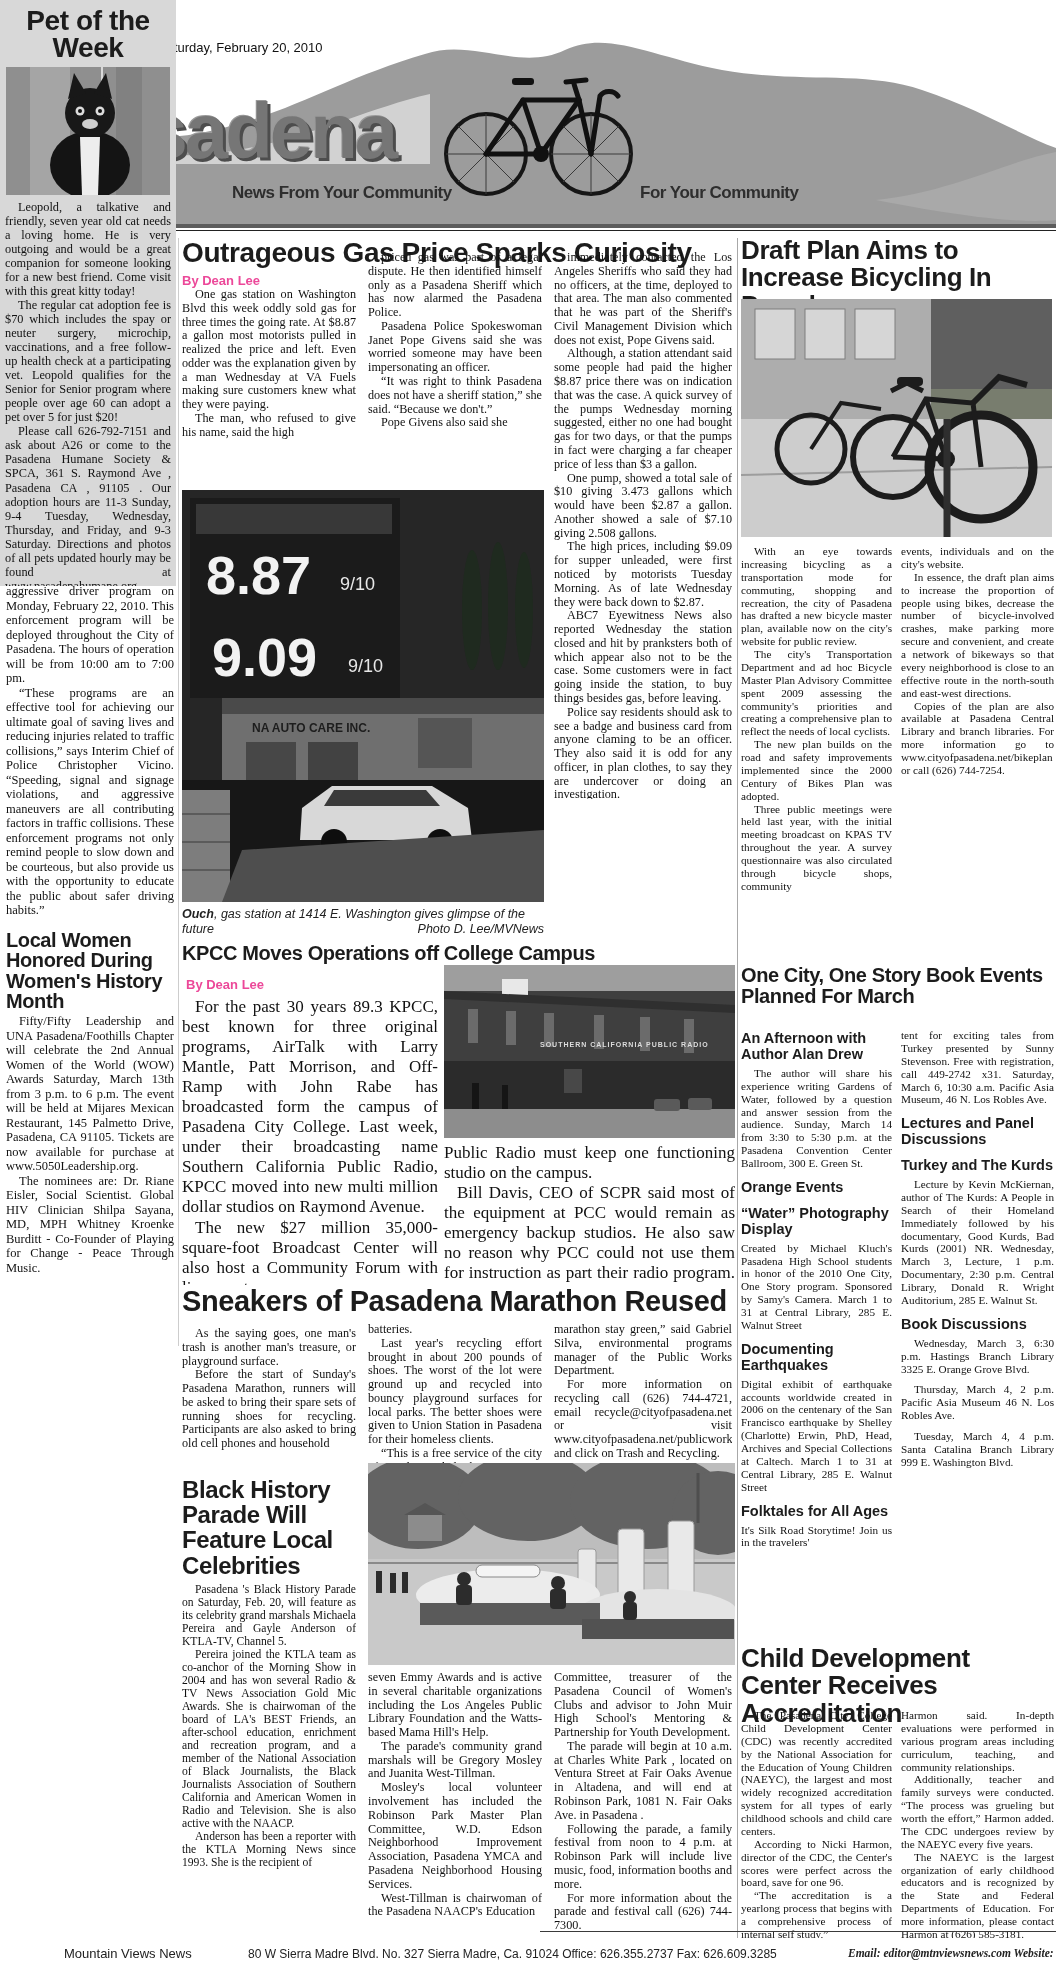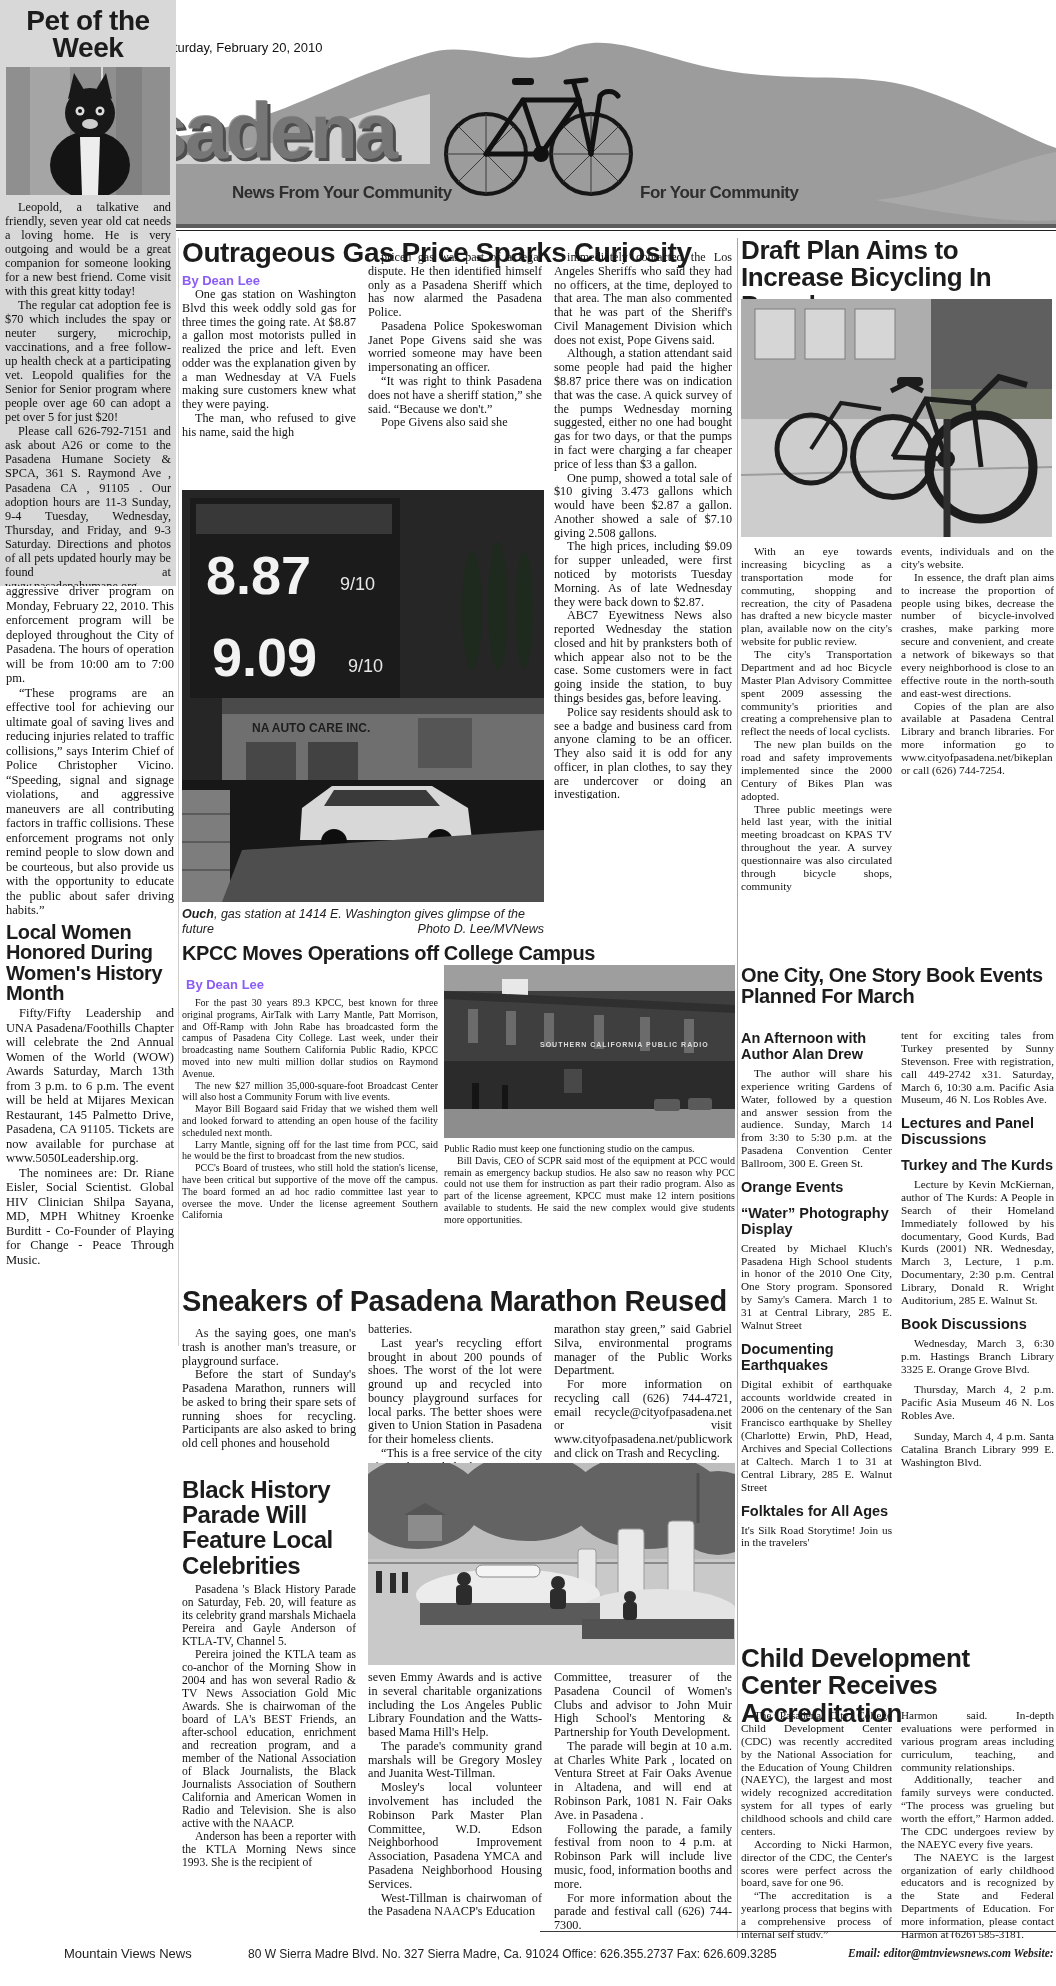--- a/index.html
+++ b/index.html
@@ -1,24 +1,24 @@
 <!DOCTYPE html>
 <html><head>
 <meta charset="utf-8">
 <style>
   html,body{margin:0;padding:0}
   body{width:1056px;height:1986px;position:relative;background:#fff;color:#111;
        font-family:"Liberation Serif",serif;overflow:hidden}
   .abs{position:absolute}
   .hl{font-family:"Liberation Sans",sans-serif;font-weight:bold;color:#1c1c1c;letter-spacing:-0.4px}
-  .byline{font-family:"Liberation Sans",sans-serif;font-weight:bold;font-size:13px;color:#8b5cf6}
+  .byline{font-family:"Liberation Sans",sans-serif;font-weight:bold;font-size:13px;color:#ec4899}
   .body-text p{margin:0;text-indent:13px;text-align:justify}
   .fs-left{font-size:12.5px;line-height:1.16}
   .fs-mid{font-size:12.2px;line-height:1.13}
-  .fs-kpcc{font-size:10px;line-height:1.18}
+  .fs-kpcc{font-size:17px;line-height:1.18}
   .fs-right{font-size:11.2px;line-height:1.15}
   .subhead{font-family:Liberation Sans, sans-serif;font-weight:bold;font-size:14.5px;line-height:1.1;
            color:#1c1c1c;margin:10px 0 4px 0}
   .caption{font-family:"Liberation Sans",sans-serif;font-style:italic;font-size:12.5px;line-height:1.22;color:#222}
   .clip{overflow:hidden}
   .vrule{position:absolute;width:1px;background:#bdbdbd}
   .mast-title{position:absolute;font-family:"Liberation Sans",sans-serif;font-weight:bold;
               font-size:78px;color:#767676;letter-spacing:-3px;
               text-shadow:3px 3px 0 #4d4d4d,-1px -1px 0 #9a9a9a;line-height:1}
   .tagline{position:absolute;font-family:"Liberation Sans",sans-serif;font-weight:bold;
@@ -98,21 +98,21 @@
     <circle cx="120" cy="158" r="17" fill="#141414"></circle>
     <text x="26" y="122" font-size="6" letter-spacing="2" fill="#444">P A S A D E N A</text>
     <text x="18" y="146" font-size="22" font-weight="bold" font-style="italic" fill="#2b2b2b">POLICE</text>
   </svg>
 
   <div class="body-text fs-left" style="margin-top:4px">
     <p>The Pasadena Police Department will conduct an aggressive driver program on Monday, February 22, 2010.  This enforcement program will be deployed throughout the City of Pasadena.  The hours of operation will be from 10:00 am to 7:00 pm.</p>
     <p>“These programs are an effective tool for achieving our ultimate goal of saving lives and reducing injuries related to traffic collisions,” says Interim Chief of Police Christopher Vicino. “Speeding, signal and signage violations, and aggressive maneuvers are all contributing factors in traffic collisions. These enforcement programs not only remind people to slow down and be courteous, but also provide us with the opportunity to educate the public about safer driving habits.”</p>
   </div>
 
-  <div class="hl" style="font-size:20px;line-height:1.02;margin-top:4px">Local Women Honored During Women's History Month</div>
+  <div class="hl" style="font-size:20px;line-height:1.02;margin-top:12px">Local Women Honored During Women's History Month</div>
   <div class="body-text fs-left" style="margin-top:3px">
     <p>Fifty/Fifty Leadership and UNA Pasadena/Foothills Chapter will celebrate the 2nd Annual Women of the World (WOW) Awards Saturday, March 13th from 3 p.m. to 6 p.m. The event will be held at Mijares Mexican Restaurant, 145 Palmetto Drive, Pasadena, CA 91105. Tickets are now available for purchase at www.5050Leadership.org.</p>
     <p>The nominees are: Dr. Riane Eisler, Social Scientist. Global HIV Clinician Shilpa Sayana, MD, MPH Whitney Kroenke Burditt - Co-Founder of Playing for Change - Peace Through Music.</p>
   </div>
 </div>
 
 <div class="pet-box clip">
   <div class="hl" style="font-size:28px;line-height:0.95;text-align:center;padding-top:8px">Pet of the Week</div>
   <svg style="display:block;margin:6px auto 0" width="164" height="128" viewBox="0 0 164 128">
     <rect width="164" height="128" fill="#8f8f8f"></rect>
@@ -384,21 +384,21 @@
         </div>
       <div class="subhead">Lectures and Panel Discussions</div>
       <div class="subhead">Turkey and The Kurds</div>
       <div class="body-text fs-right">
           <p>Lecture by Kevin McKiernan, author of The Kurds: A People in Search of their Homeland Immediately followed by his documentary, Good Kurds, Bad Kurds (2001) NR. Wednesday, March 3, Lecture, 1 p.m. Documentary, 2:30 p.m. Central Library, Donald R. Wright Auditorium, 285 E. Walnut St.</p>
         </div>
       <div class="subhead">Book Discussions</div>
       <div class="body-text fs-right">
         <p>Wednesday, March 3, 6:30 p.m. Hastings Branch Library 3325 E. Orange Grove Blvd.</p>
         <p style="margin-top:8px">Thursday, March 4, 2 p.m. Pacific Asia Museum 46 N. Los Robles Ave.</p>
-        <p style="margin-top:8px">Sunday, March 4, 4 p.m. Santa Catalina Branch Library 999 E. Washington Blvd.</p>
+        <p style="margin-top:8px">Tuesday, March 4, 4 p.m. Santa Catalina Branch Library 999 E. Washington Blvd.</p>
       </div>
     </div>
   </div>
 
   <div class="hl abs" style="left:0;top:1408px;width:313px;font-size:26px;line-height:1.05">Child Development Center Receives Accreditation</div>
 
   <div class="abs clip" style="left:0;top:1472px;width:313px;height:229px">
     <div class="body-text fs-right" style="position:absolute;left:0;top:0;width:151px">
       <p>The Pasadena City College Child Development Center (CDC) was recently accredited by the National Association for the Education of Young Children (NAEYC), the largest and most widely recognized accreditation system for all types of early childhood schools and child care centers.</p>
       <p>According to Nicki Harmon, director of the CDC, the Center's scores were perfect across the board, save for one 96.</p>

